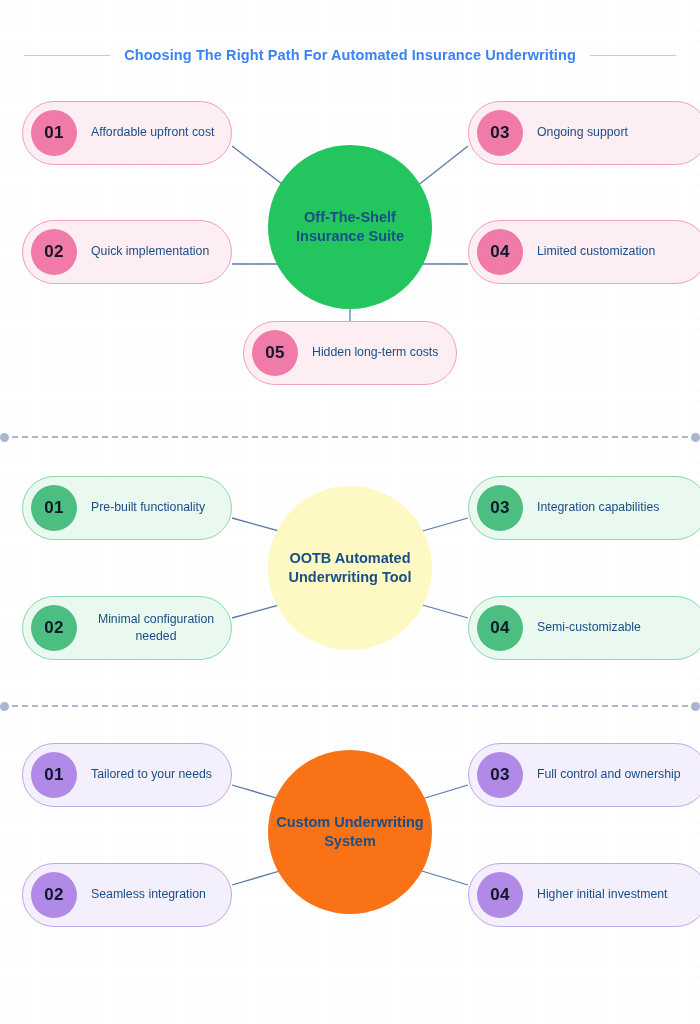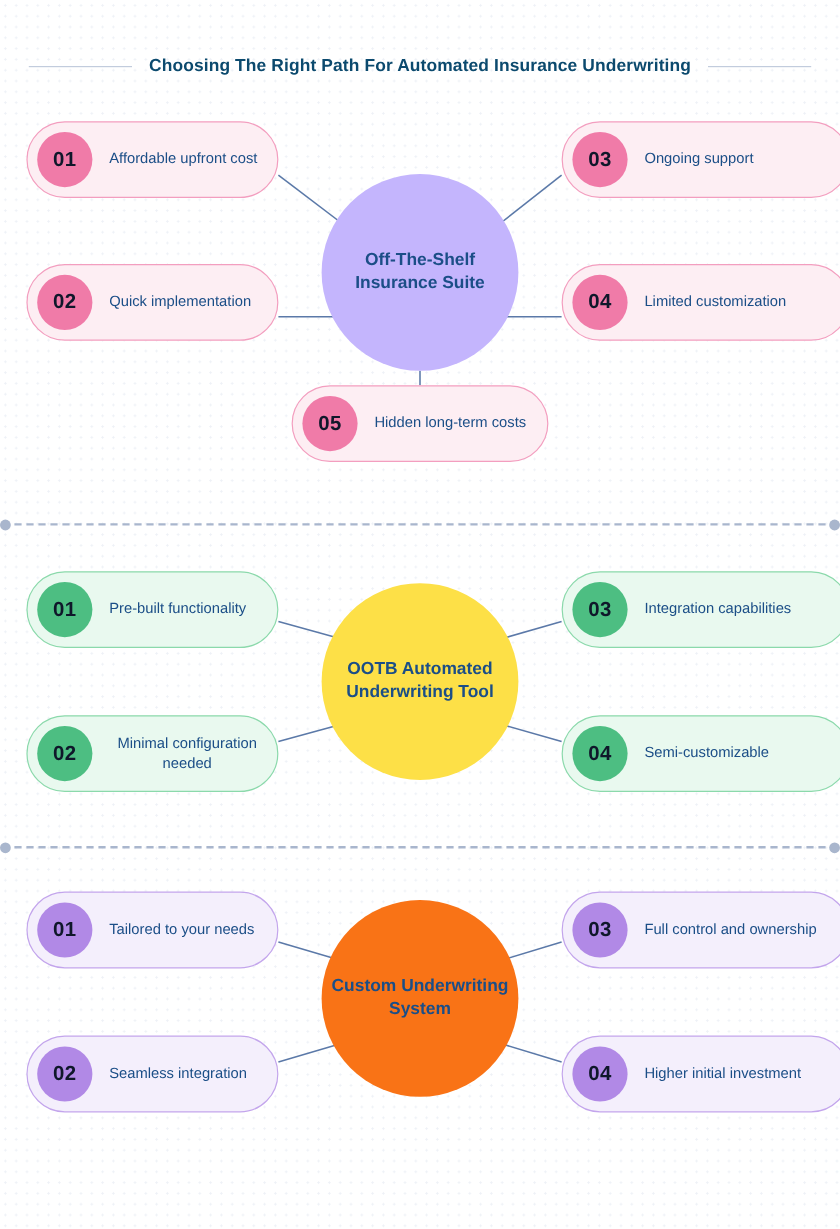--- a/index.html
+++ b/index.html
@@ -21,21 +21,21 @@
   }
   .page{position:relative;z-index:1;width:700px;height:1024px;}
 
   
   .header{
     position:absolute;top:40px;left:0;width:700px;height:30px;
     display:flex;align-items:center;justify-content:center;gap:14px;
   }
   .header .rule{height:1px;background:#c2ccdd;flex:0 0 86px;}
   .header .title{
-    font-size:14.5px;font-weight:bold;color:#0c4a6e;white-space:nowrap;
+    font-size:14.5px;font-weight:bold;color:#3b82f6;white-space:nowrap;
     letter-spacing:.1px;
   }
 
   
   .section{position:absolute;left:0;width:700px;}
   #sec-0{top:86px;height:320px;}
   #sec-1{top:456px;height:225px;}
   #sec-2{top:722px;height:220px;}
 
   .svg-links{position:absolute;left:0;top:0;width:700px;height:100%;overflow:visible;}
@@ -74,25 +74,25 @@
     font-size:12.3px;
     color:#1b4e87;
     line-height:1.42;
     padding-right:10px;
     text-align:center;
   }
 
   
   .t-pink .pill{background:#fdeef3;border-color:#f39ebf;}
   .t-pink .badge{background:#f07ba8;}
-  .t-pink .hub{background:#c4b5fd;}
+  .t-pink .hub{background:#22c55e;}
   
   .t-green .pill{background:#e9f9ef;border-color:#8bd9ab;}
   .t-green .badge{background:#4dbe82;}
-  .t-green .hub{background:#fde047;}
+  .t-green .hub{background:#fef9c3;}
   
   .t-purple .pill{background:#f4effc;border-color:#c3a5ec;}
   .t-purple .badge{background:#b189e6;}
   .t-purple .hub{background:#f97316;}
 
   
   #sec-0 .p0{left:22px;  top:15px;  width:210px;}
   #sec-0 .p1{left:22px;  top:134px; width:210px;}
   #sec-0 .p2{left:468px; top:15px;  width:240px;}
   #sec-0 .p3{left:468px; top:134px; width:240px;}

